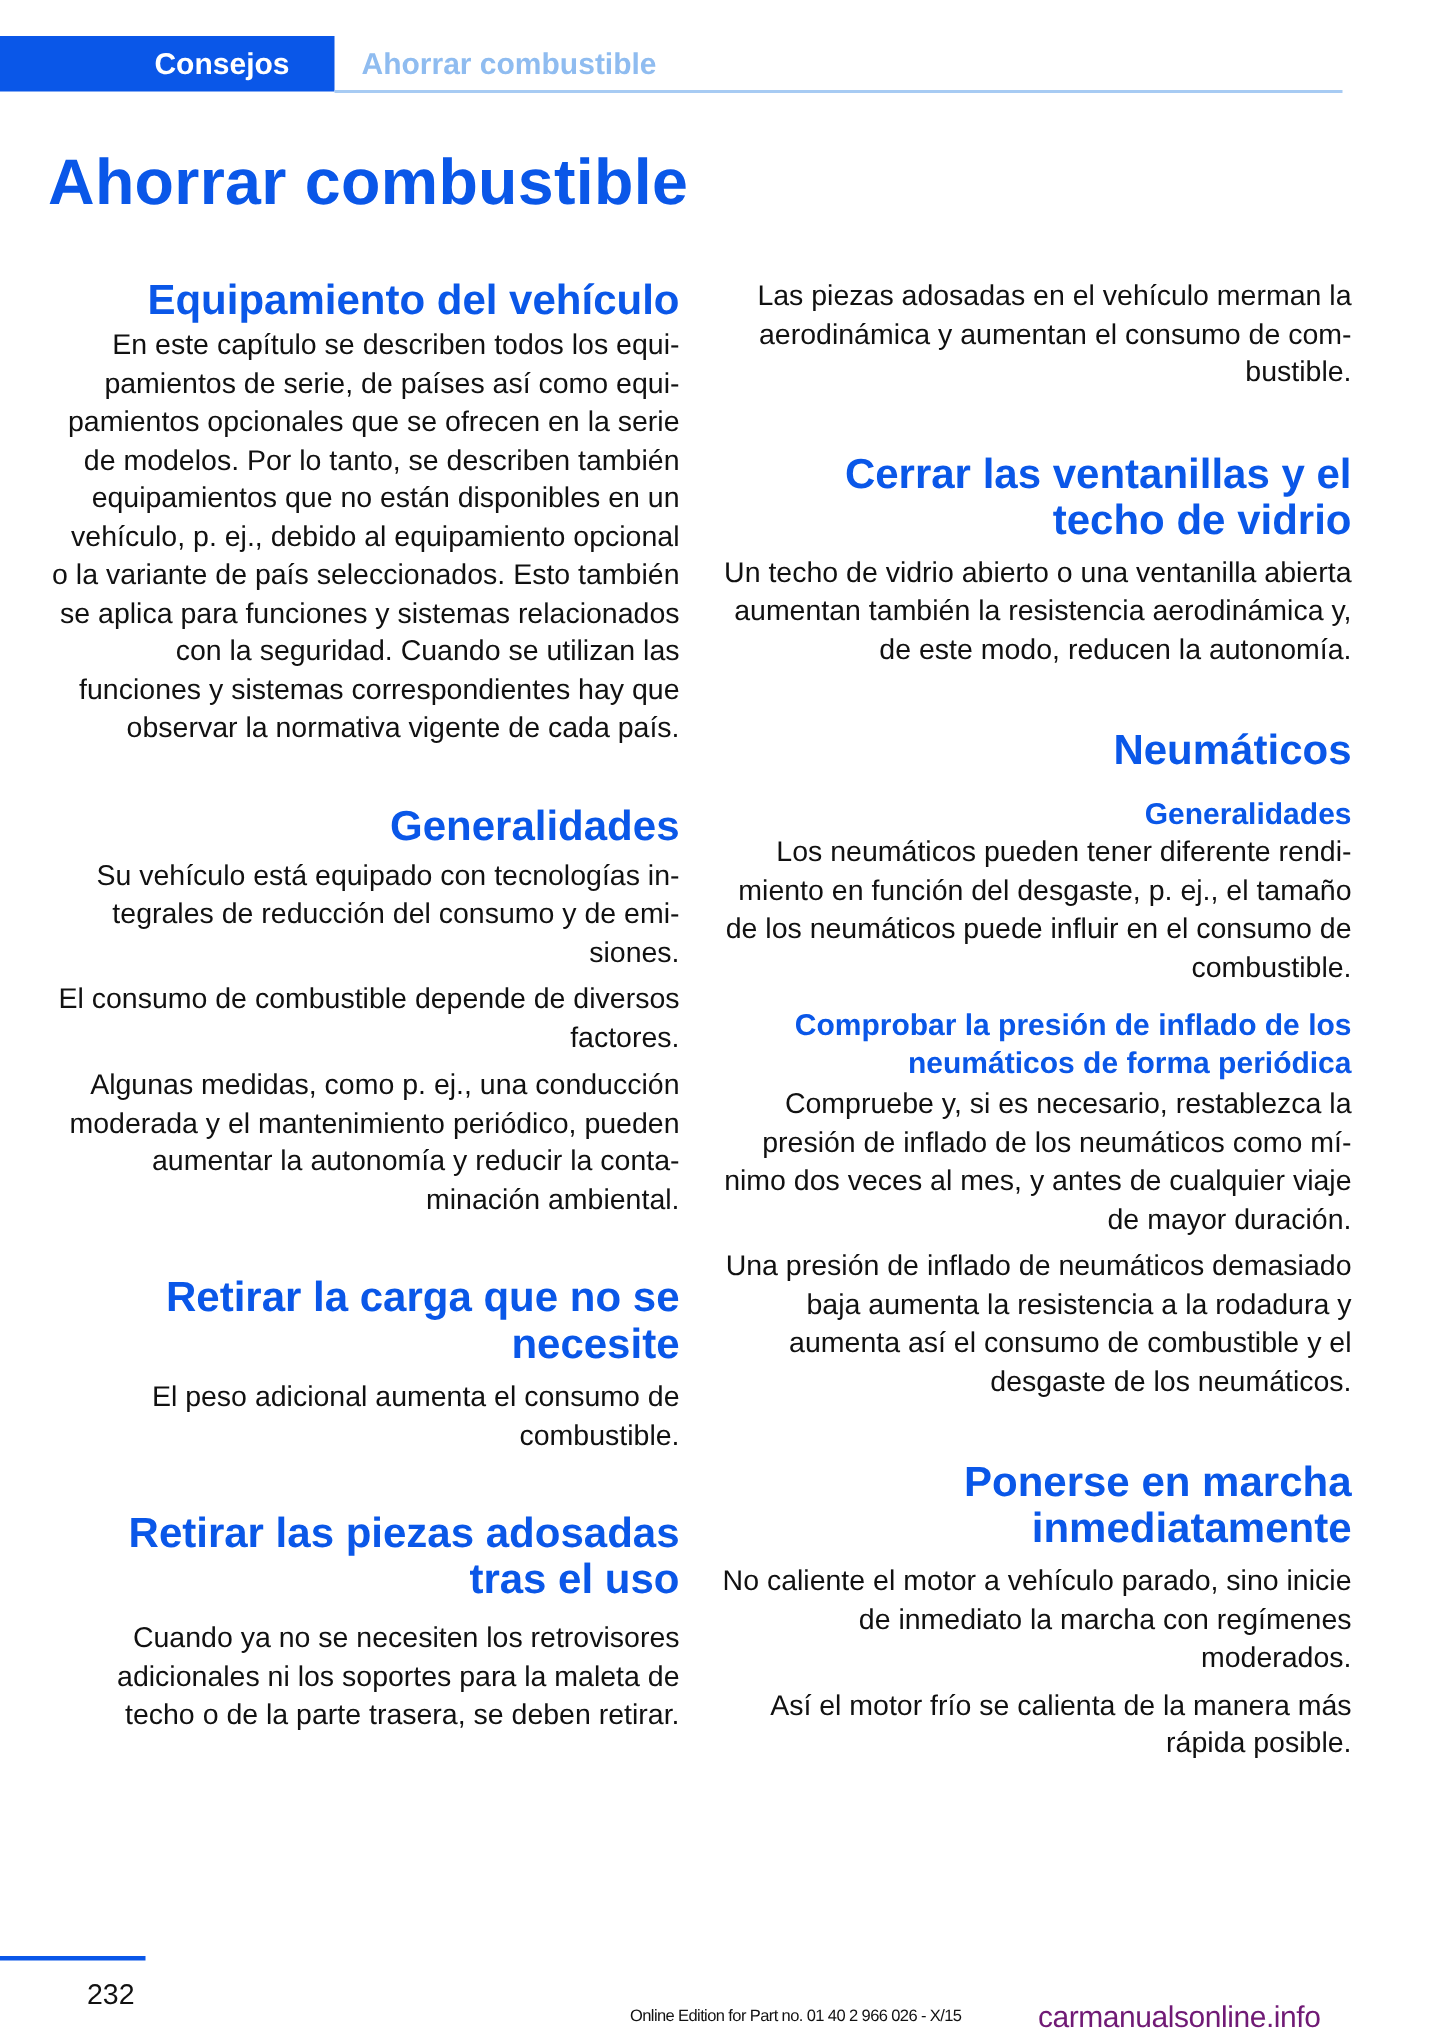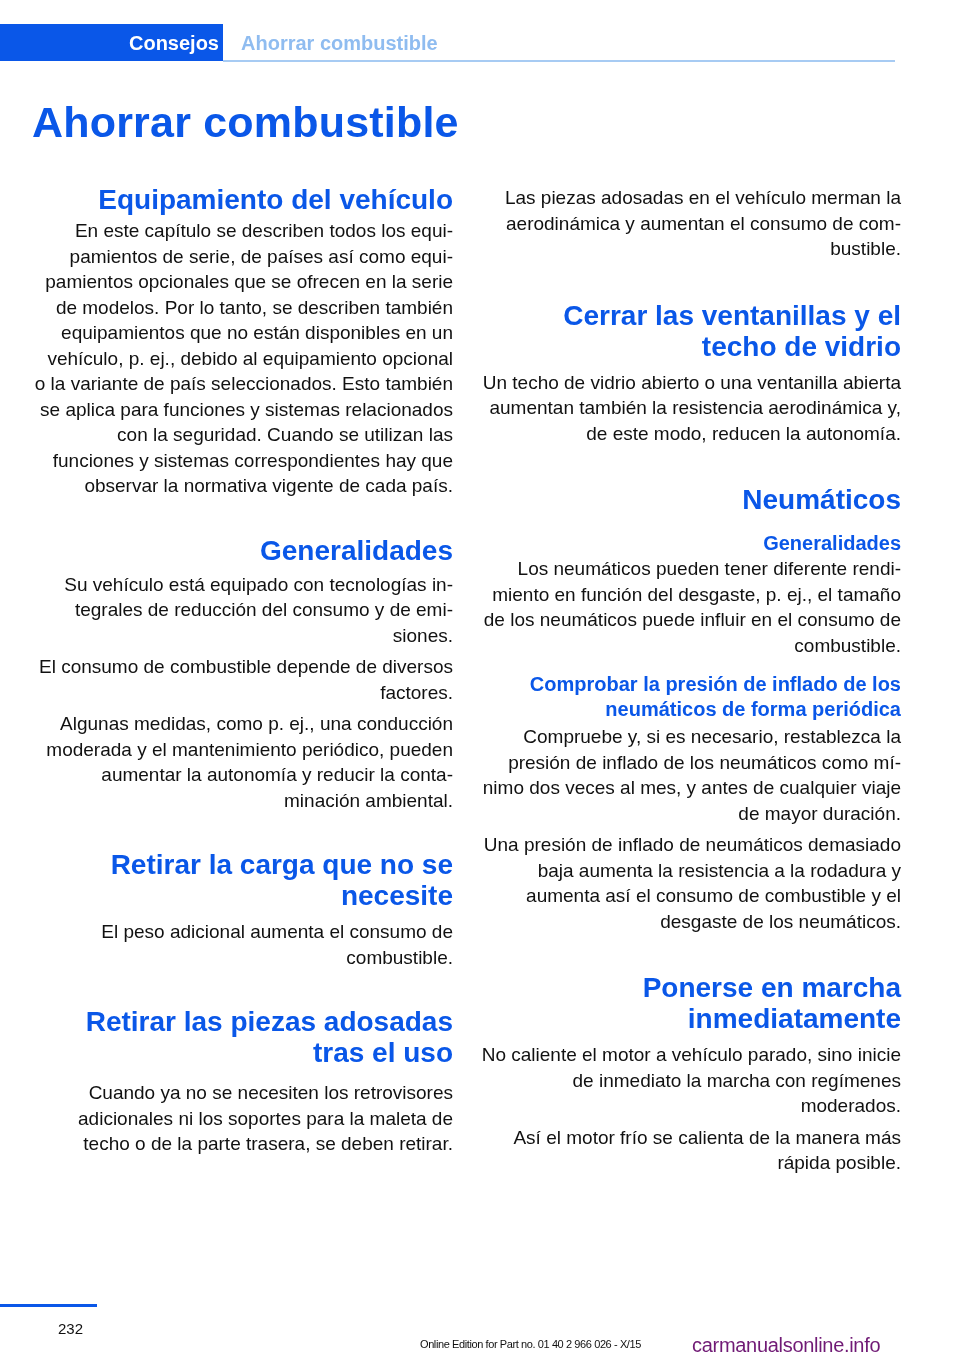--- a/index.html
+++ b/index.html
@@ -1,38 +1,38 @@
 <!DOCTYPE html>
 <html><head>
 <meta charset="utf-8">
 <style>
   html, body { margin: 0; padding: 0; background: #ffffff; }
   body { width: 960px; height: 1362px; position: relative; overflow: hidden;
          font-family: "Liberation Sans", "DejaVu Sans", sans-serif; color: #111111; }
   .header { position: absolute; left: 0; top: 24px; width: 895px; height: 38px; }
   .tab-active { position: absolute; left: 0; top: 0; width: 223px; height: 37px; background: #0a57e8;
                 color: #ffffff; font-weight: bold; font-size: 20px; text-align: right; box-sizing: border-box;
-                padding-right: 4px; line-height: 38px; }
+                padding-right: 30px; line-height: 38px; }
   .tab-inactive { position: absolute; left: 241px; top: 0; height: 37px; line-height: 38px;
                   color: #8fbcf0; font-weight: bold; font-size: 20px; }
   .header-rule { position: absolute; left: 223px; top: 36px; width: 672px; height: 2px; background: #a7cbf3; }
 
   .page-title { position: absolute; left: 32px; top: 96px; margin: 0; font-size: 43px; font-weight: bold;
                 color: #0a57e8; letter-spacing: 0.2px; line-height: 52px; }
 
   .col { position: absolute; top: 184px; width: 420px; text-align: right; }
   .col-left { left: 33px; }
   .col-right { left: 481px; width: 420px; }
 
   h2 { margin: 0; font-size: 28px; font-weight: bold; color: #0a57e8; line-height: 31px; }
   h3 { margin: 0; font-size: 20px; font-weight: bold; color: #0a57e8; line-height: 25px; }
   p { margin: 0; font-size: 19px; line-height: 25.5px; color: #111111; }
 
   .footer-rule { position: absolute; left: 0; top: 1304px; width: 97px; height: 3px; background: #0a57e8; }
-  .page-number { position: absolute; left: 58px; top: 1320px; font-size: 15px; color: #111; }
+  .page-number { position: absolute; left: 58px; top: 1320px; font-size: 19px; color: #111; }
   .edition { position: absolute; left: 420px; top: 1338px; font-size: 11px; color: #111; letter-spacing: -0.4px; }
   .watermark { position: absolute; left: 692px; top: 1334px; font-size: 20px; color: #701a75; letter-spacing: -0.3px; }
 </style>
 </head>
 <body>
 
 <div class="header">
   <div class="tab-active">Consejos</div>
   <div class="tab-inactive">Ahorrar combustible</div>
   <div class="header-rule"></div>

